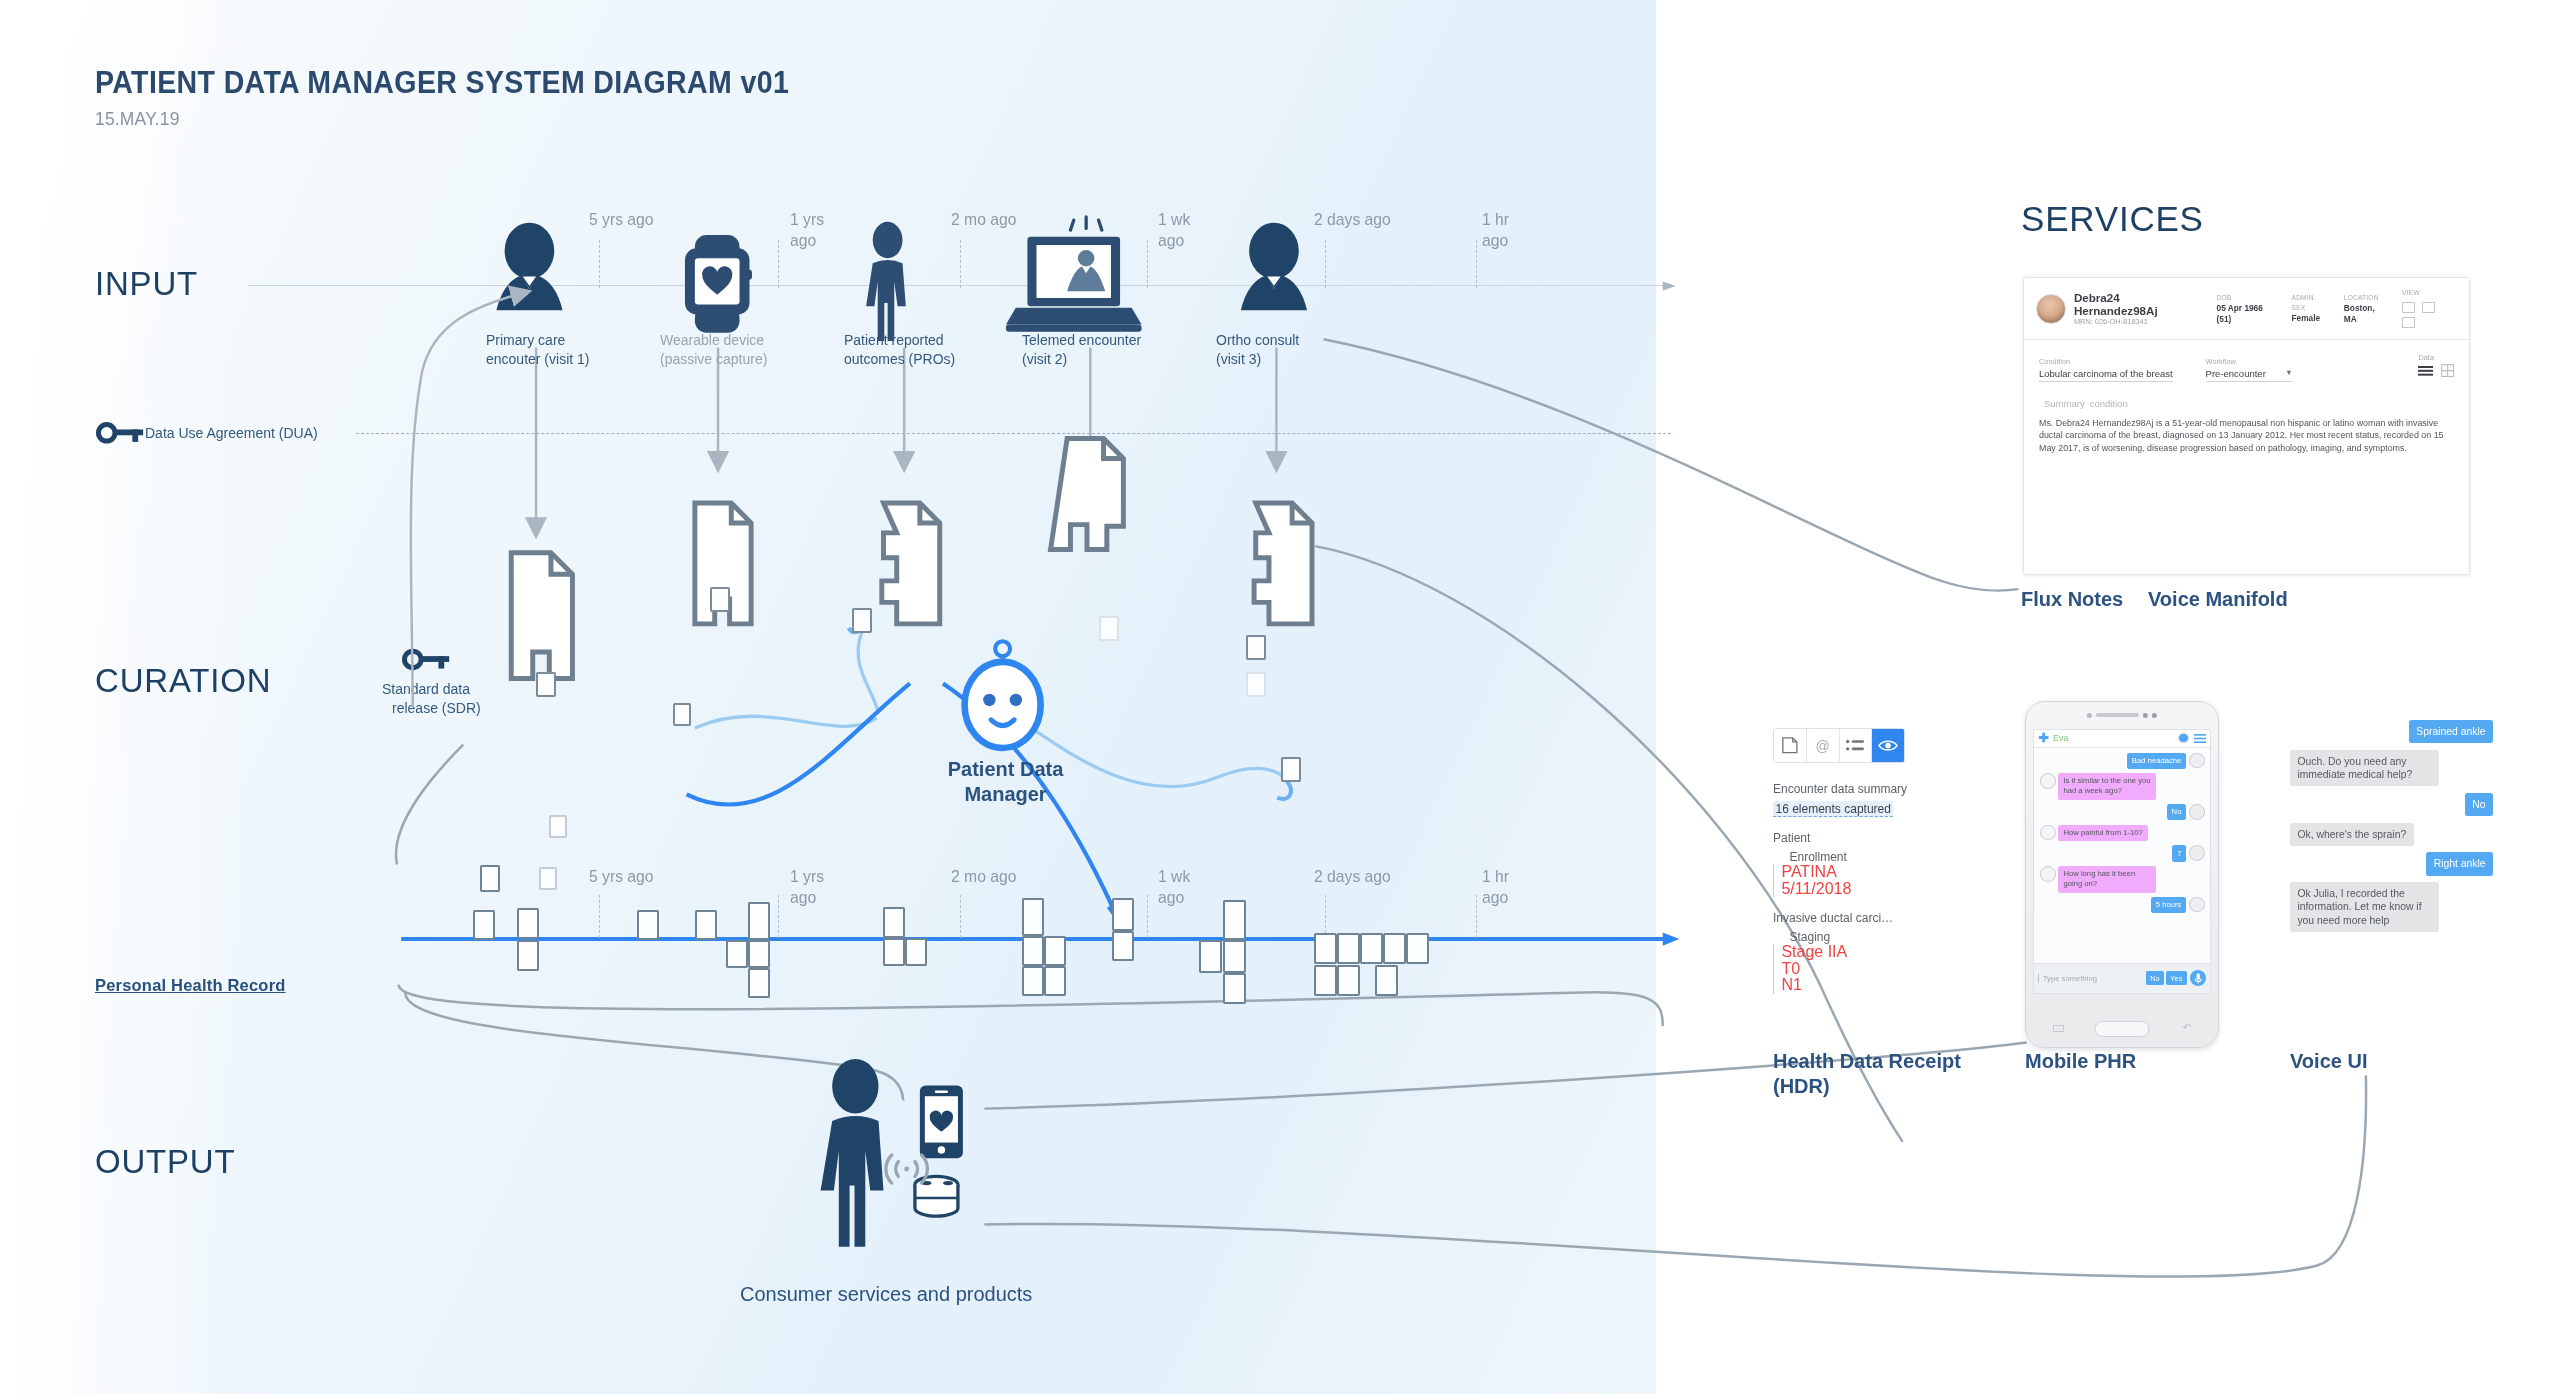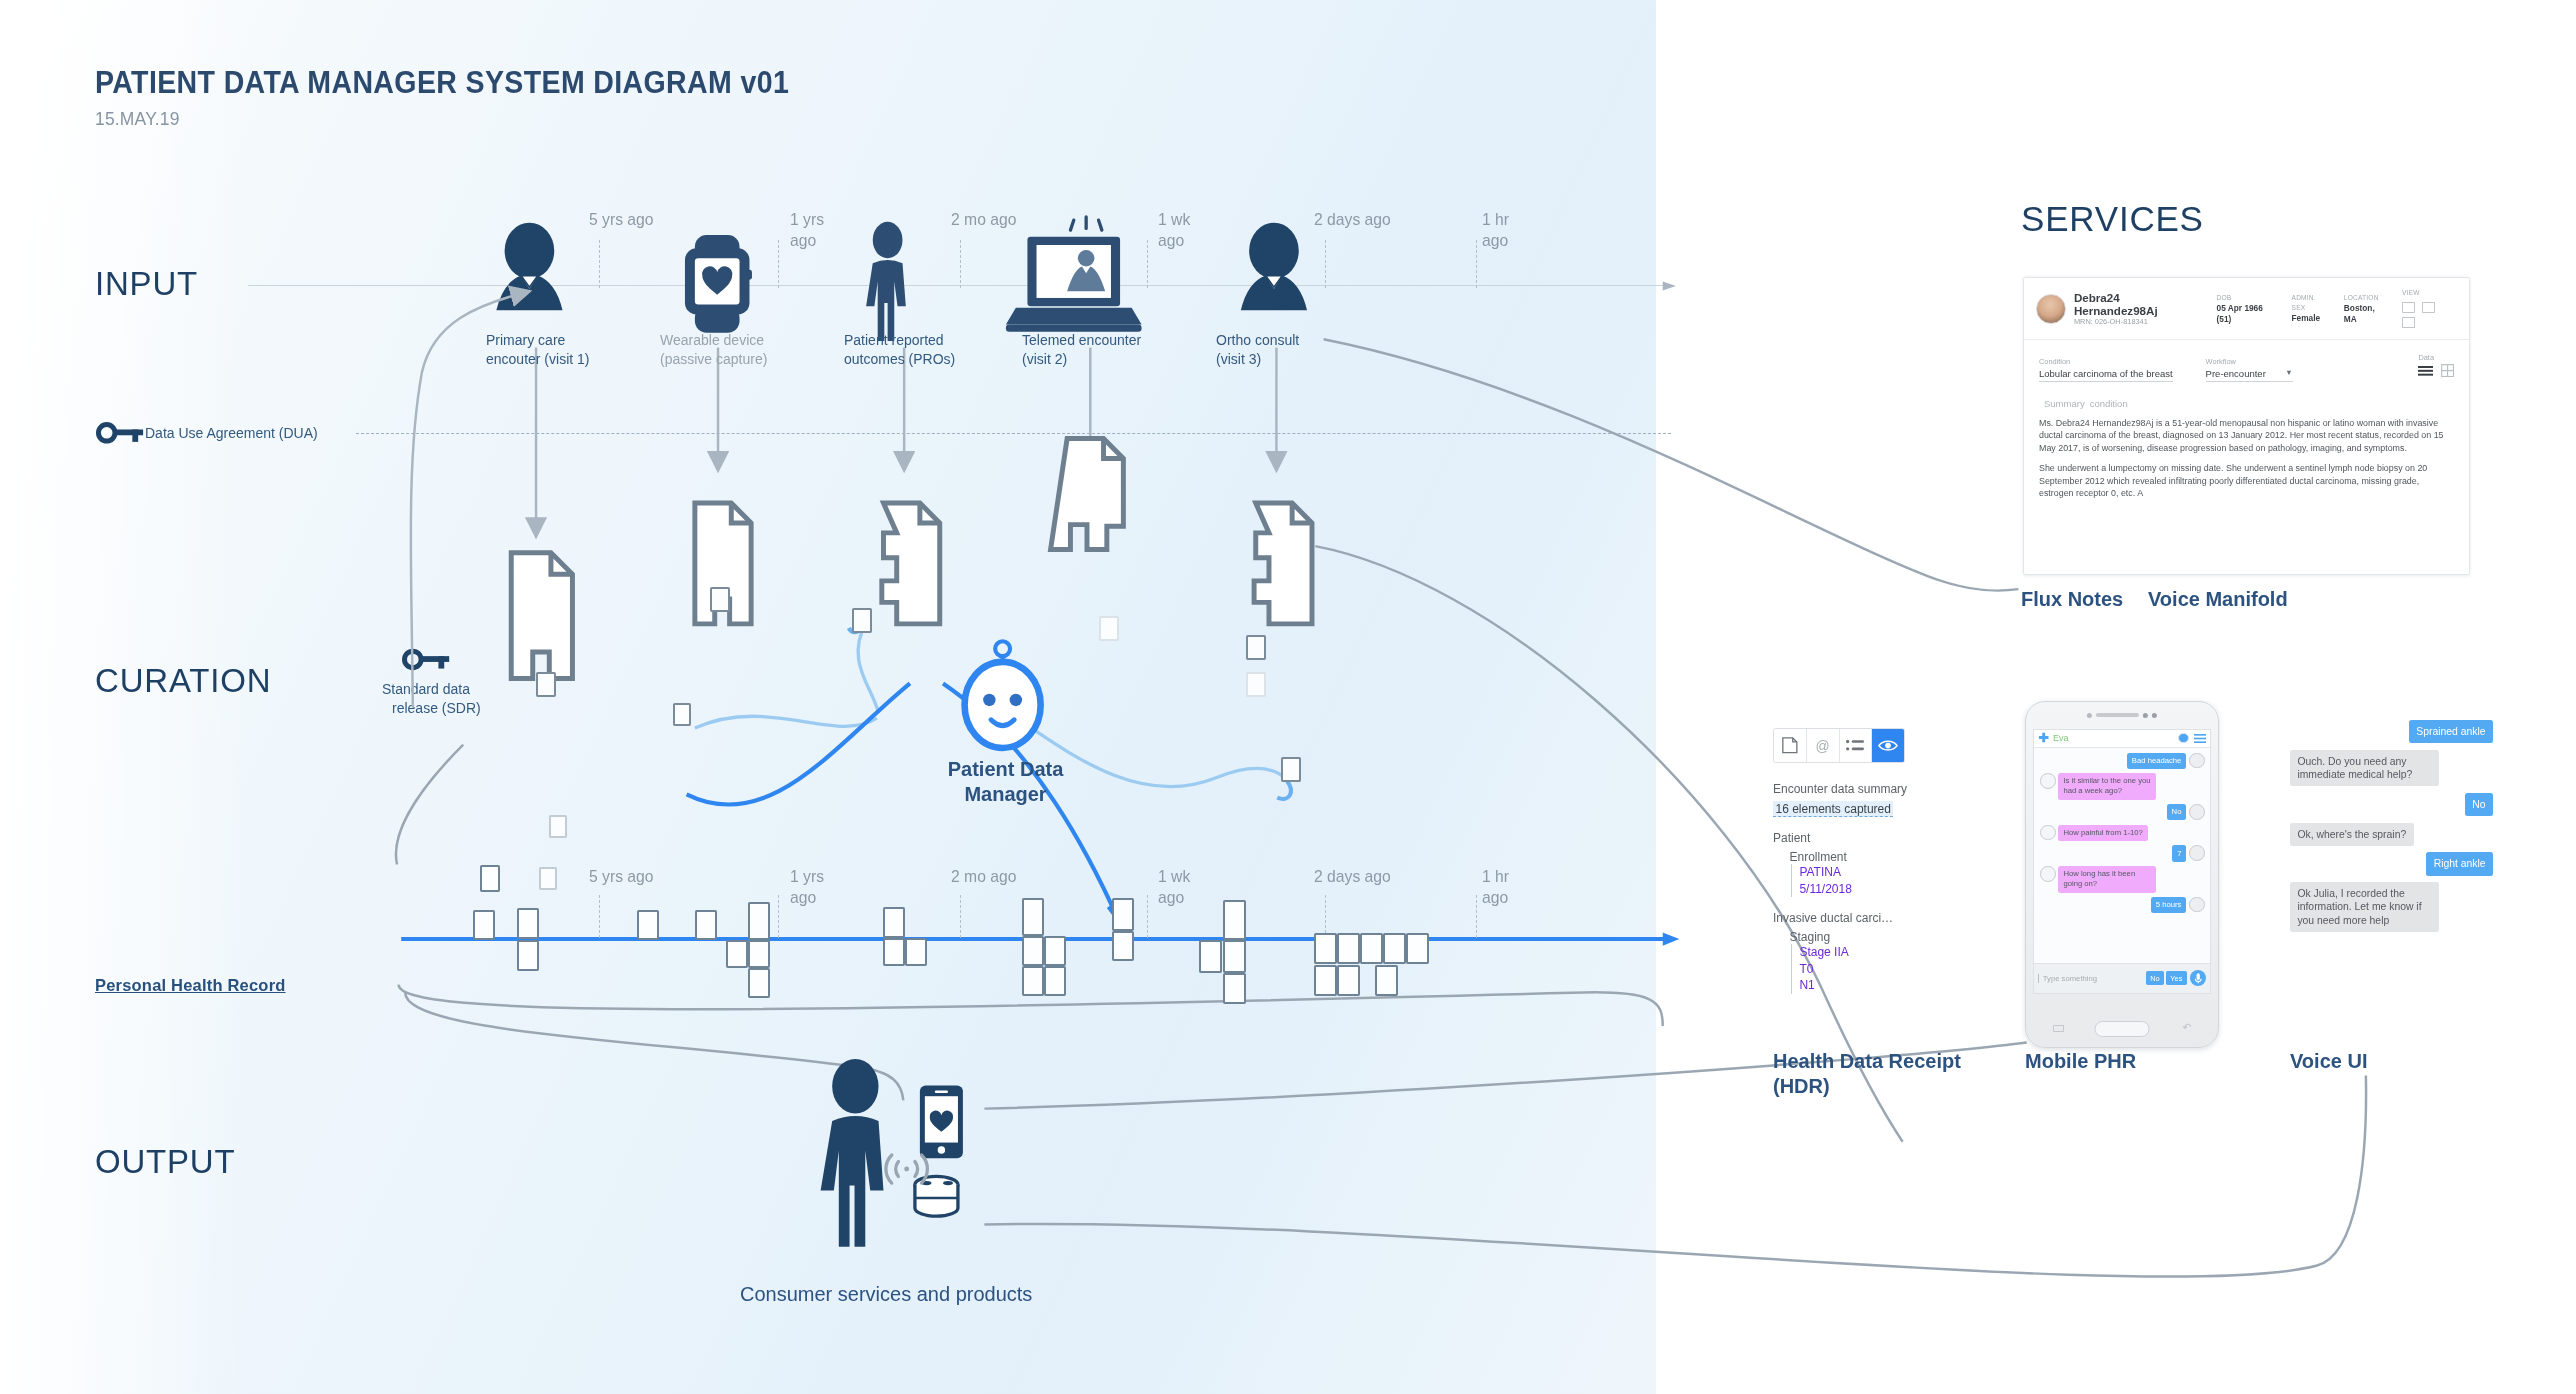--- a/index.html
+++ b/index.html
@@ -98,21 +98,21 @@
   .hdr-panel { position:absolute; left:1773px; top:728px; width:199px; }
   .hdr-tabs { display:flex; width:132px; height:35px; border:0.8px solid #dcdfe3; border-radius:2.5px; overflow:hidden; background:#fff;}
   .hdr-tab { flex:1; display:flex; align-items:center; justify-content:center; border-right:0.8px solid #e2e5e9; }
   .hdr-tab:last-child{ border-right:none; }
   .hdr-tab.active { background:#2f86f0; }
   .hdr-t { margin-top:18px; font-size:12px; color:#5c6268; line-height:16.5px; }
   .hdr-chip { display:inline-block; margin-top:3.3px; font-size:12px; color:#3c4349;
               background:#e3f0fb; border-bottom:1.7px dashed #6fa8dd; padding:0.8px 2.5px; }
   .hdr-sec { margin-top:14px; font-size:12px; color:#5c6268; }
   .hdr-sub { margin-left:16.5px; margin-top:5px; font-size:12px; color:#5c6268; }
-  .hdr-li { margin-left:18px; font-size:12px; color:#6d28d9; border-left:1.7px solid #c9ced3; padding-left:7.4px; line-height:16.5px; }
+  .hdr-li { font-size:16px; color:#ef4444; border-left:1.7px solid #c9ced3; padding-left:7.4px; line-height:16.5px; }
 
   
   .phone {
     position:absolute; left:2025px; top:701px; width:194px; height:347px;
     background:linear-gradient(180deg,#f4f5f6 0%,#e9eaec 100%);
     border:1.7px solid #d3d6d9; border-radius:20px;
     box-shadow:0 1.7px 5px rgba(40,60,80,.15);
   }
   .phone-screen {
     position:absolute; left:7.4px; top:26.5px; width:178px; height:265px; background:#fbfcfd; overflow:hidden;
@@ -477,21 +477,20 @@
                 </svg>
             </span>
           </div>
         </div>
       </div>
 
       <div class="sum-h">
         <span>Summary</span><span>condition</span>
       </div>
       <div class="sum-p">Ms. Debra24 Hernandez98Aj is a 51-year-old menopausal non hispanic or latino woman with invasive ductal carcinoma of the breast, diagnosed on 13 January 2012.  Her most recent status, recorded on 15 May 2017, is of worsening, disease progression based on pathology, imaging, and symptoms.</div>
-      <div class="sum-p">She underwent a lumpectomy on missing date. She underwent a sentinel lymph node biopsy on 20 September 2012 which revealed infiltrating poorly differentiated ductal carcinoma, missing grade, estrogen receptor 0, etc. A</div>
     </div>
   </div>
 
   <div class="cap-label" style="left:2021px; top:587px;">Flux Notes</div>
   <div class="cap-label" style="left:2148px; top:587px;">Voice Manifold</div>
 
   <div class="hdr-panel">
     <div class="hdr-tabs">
       <div class="hdr-tab">
         <svg width="15.7" height="16.5" viewBox="0 0 19 20">

